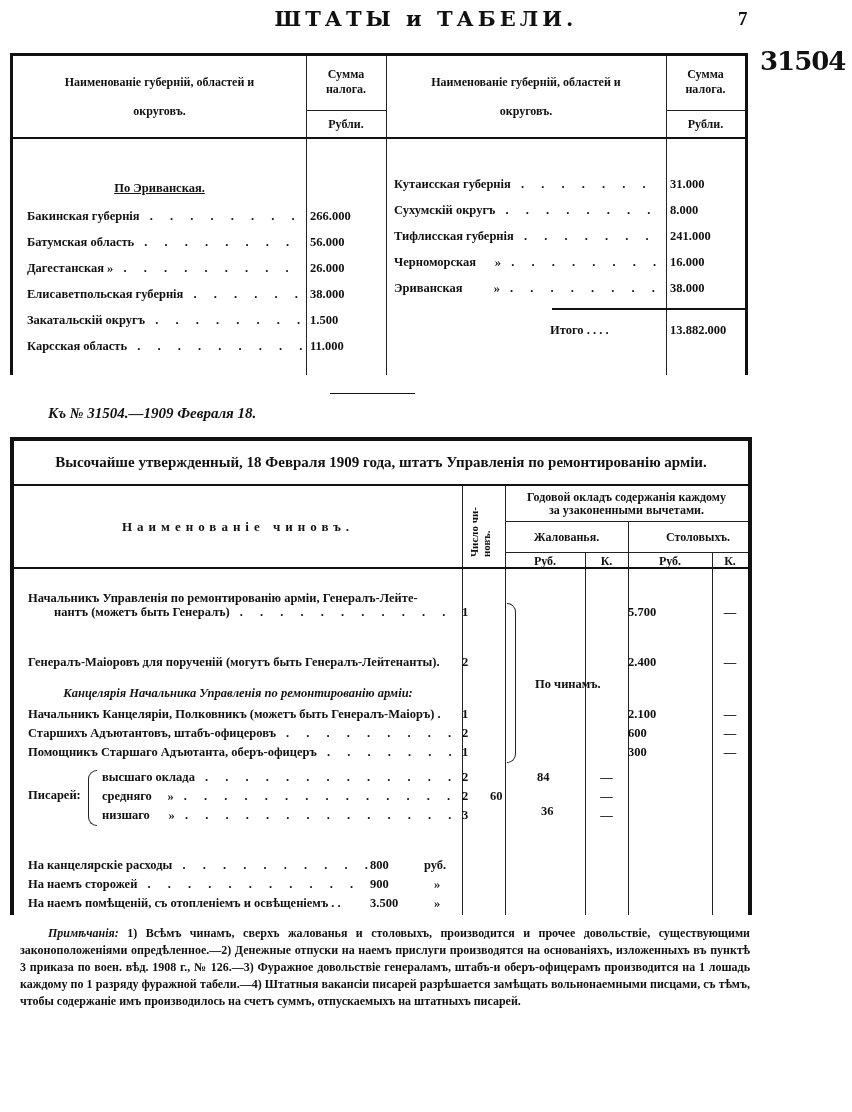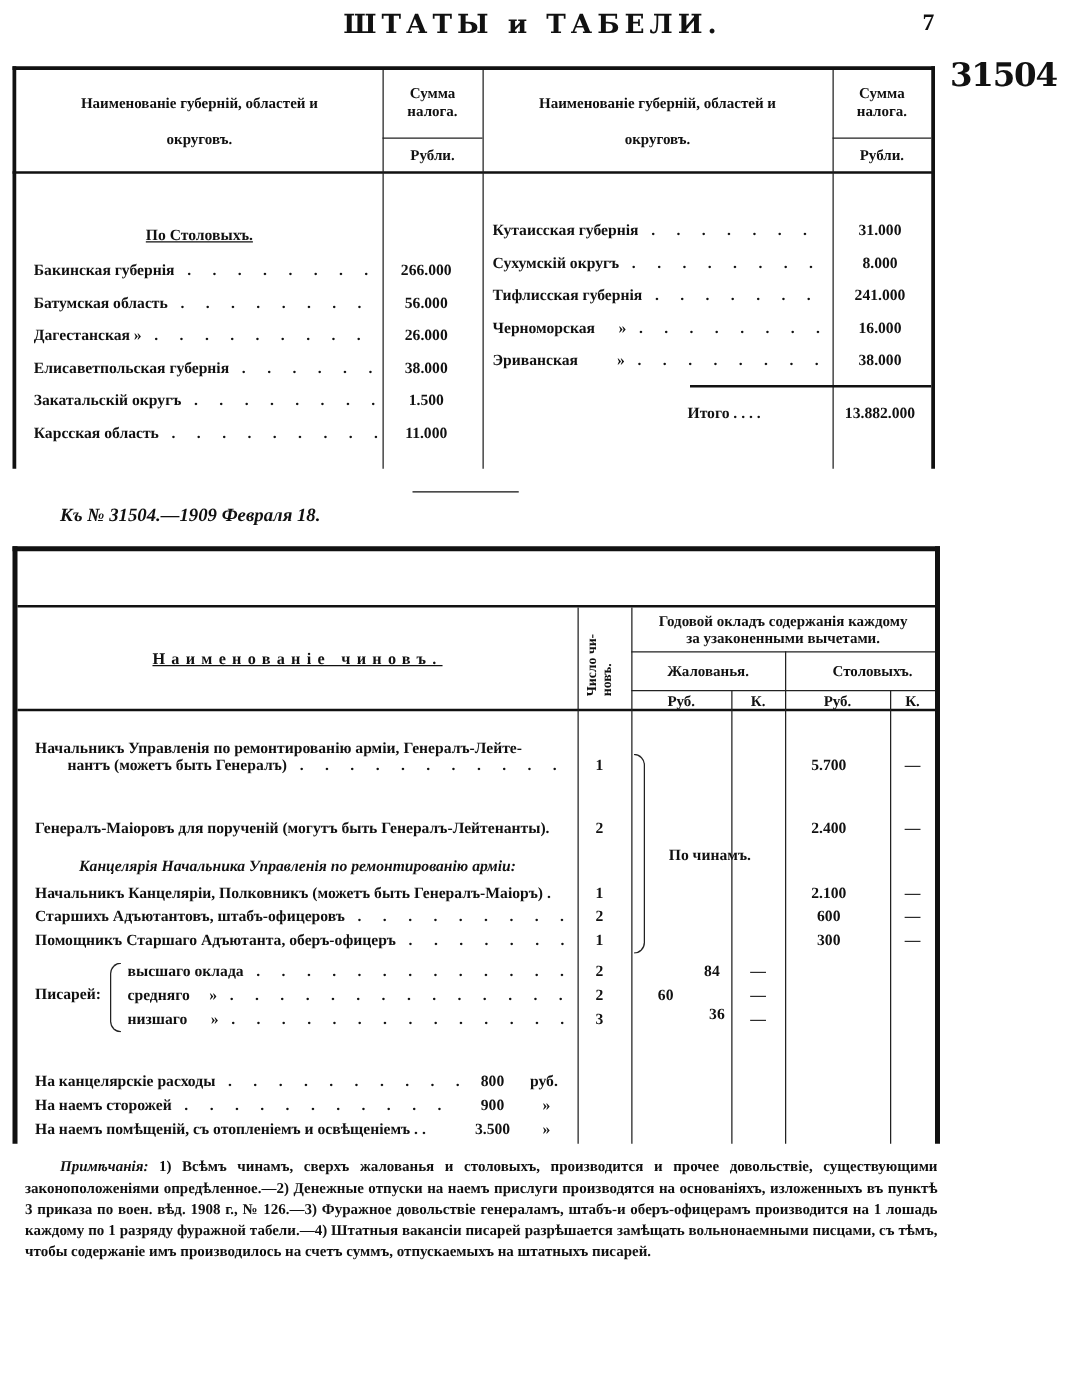--- a/index.html
+++ b/index.html
@@ -12,21 +12,21 @@
   .i{font-style:italic;}
   .sm{font-size:12px;}
   .t13{font-size:12.5px;}
   .dots{letter-spacing:7px;}
   .line{background:#111;}
   .vline{position:absolute;width:1px;background:#222;}
   .hline{position:absolute;height:1px;background:#222;}
   .rt{text-align:left;}
   .ct{text-align:center;}
   .row{position:absolute;font-size:12.5px;font-weight:bold;white-space:nowrap;}
-  .num{position:absolute;font-size:12.5px;font-weight:bold;text-align:center;}
+  .num{position:absolute;font-size:12.5px;font-weight:bold;text-align:left;}
   .brace{position:absolute;border:1.5px solid #222;border-left:none;border-radius:0 10px 10px 0;}
 </style>
 </head>
 <body>
 
 <div class="abs hdr-title">ШТАТЫ и ТАБЕЛИ.</div>
 <div class="abs pagenum">7</div>
 <div class="abs docnum">31504</div>
 
 <div class="abs" style="left:10px;top:53px;width:738px;height:322px;">
@@ -56,21 +56,21 @@
   <div class="abs b sm ct" style="left:376px;top:22px;width:280px;">
     <div>Наименованіе губерній, областей и</div>
     <div style="margin-top:14px;">округовъ.</div>
   </div>
   <div class="abs b sm ct" style="left:656px;top:14px;width:79px;line-height:15px;">
     <div>Сумма</div>
     <div>налога.</div>
   </div>
   <div class="abs b sm ct" style="left:656px;top:64px;width:79px;">Рубли.</div>
 
-  <div class="abs b t13 ct" style="left:3px;top:128px;width:293px;text-decoration:underline;">По Столовыхъ.</div>
+  <div class="abs b t13 ct" style="left:3px;top:128px;width:293px;text-decoration:underline;">По Эриванская.</div>
 
   <div class="row" style="left:17px;top:156px;width:275px;overflow:hidden;"><span>Бакинская губернія</span><span class="dots"> . . . . . . . . . . . . . . . . . . . . . .</span></div>
   <div class="num" style="left:300px;top:156px;width:62px;">266.000</div>
 
   <div class="row" style="left:17px;top:182px;width:275px;overflow:hidden;"><span>Батумская область</span><span class="dots"> . . . . . . . . . . . . . . . . . . . . . .</span></div>
   <div class="num" style="left:300px;top:182px;width:62px;">56.000</div>
 
   <div class="row" style="left:17px;top:208px;width:275px;overflow:hidden;"><span>Дагестанская     »</span><span class="dots"> . . . . . . . . . . . . . . . . . . . . . .</span></div>
   <div class="num" style="left:300px;top:208px;width:62px;">26.000</div>
 
@@ -108,30 +108,31 @@
 <div class="abs b i" style="left:48px;top:405px;font-size:15px;">Къ № 31504.—1909 Февраля 18.</div>
 
 <div class="abs" style="left:10px;top:437px;width:742px;height:478px;">
 
   <div class="abs line" style="left:0;top:0;width:742px;height:4px;"></div>
   <div class="abs line" style="left:0;top:0;width:4px;height:478px;"></div>
   <div class="abs line" style="left:738px;top:0;width:4px;height:478px;"></div>
   <div class="abs line" style="left:4px;top:47px;width:734px;height:2px;"></div>
   <div class="abs line" style="left:4px;top:130px;width:734px;height:2px;"></div>
 
+  <div class="abs b ct" style="left:4px;top:17px;width:734px;font-size:15px;">Высочайше утвержденный, 18 Февраля 1909 года, штатъ Управленія по ремонтированію арміи.</div>
 
   <div class="vline" style="left:452px;top:49px;height:429px;"></div>
   <div class="vline" style="left:495px;top:49px;height:429px;"></div>
   <div class="vline" style="left:575px;top:115px;height:363px;"></div>
   <div class="vline" style="left:618px;top:84px;height:394px;"></div>
   <div class="vline" style="left:702px;top:115px;height:363px;"></div>
   <div class="hline" style="left:495px;top:84px;width:243px;"></div>
   <div class="hline" style="left:495px;top:115px;width:243px;"></div>
 
-  <div class="abs b ct" style="left:4px;top:82px;width:448px;font-size:13px;letter-spacing:5px;text-decoration:underline;">Наименованіе чиновъ.</div>
+  <div class="abs b ct" style="left:4px;top:82px;width:448px;font-size:13px;letter-spacing:5px;">Наименованіе чиновъ.</div>
   <div class="abs b" style="left:458px;top:120px;width:70px;transform:rotate(-90deg);transform-origin:0 0;font-size:11px;line-height:12px;">
     <div>Число чи-</div>
     <div>новъ.</div>
   </div>
   <div class="abs b ct sm" style="left:495px;top:54px;width:243px;line-height:13px;">
     <div>Годовой окладъ содержанія каждому</div>
     <div>за узаконенными вычетами.</div>
   </div>
   <div class="abs b ct sm" style="left:495px;top:93px;width:123px;">Жалованья.</div>
   <div class="abs b ct sm" style="left:618px;top:93px;width:140px;">Столовыхъ.</div>
@@ -176,21 +177,21 @@
   <div class="abs b t13" style="left:18px;top:351px;">Писарей:</div>
   <div class="abs" style="left:78px;top:333px;width:8px;height:54px;border:1.5px solid #222;border-right:none;border-radius:10px 0 0 10px;"></div>
 
   <div class="row" style="left:92px;top:333px;width:356px;overflow:hidden;white-space:pre;"><span>высшаго оклада</span><span class="dots"> . . . . . . . . . . . . . . . . . . . .</span></div>
   <div class="num" style="left:452px;top:333px;width:35px;">2</div>
   <div class="num" style="left:495px;top:333px;width:65px;padding-left:32px;">84</div>
   <div class="num" style="left:575px;top:333px;width:43px;text-align:center;">—</div>
 
   <div class="row" style="left:92px;top:352px;width:356px;overflow:hidden;white-space:pre;"><span>средняго     »</span><span class="dots"> . . . . . . . . . . . . . . . . . .</span></div>
   <div class="num" style="left:452px;top:352px;width:35px;">2</div>
-  <div class="num" style="left:490px;top:352px;width:65px;">60</div>
+  <div class="num" style="left:480px;top:352px;width:65px;">60</div>
   <div class="num" style="left:575px;top:352px;width:43px;text-align:center;">—</div>
 
   <div class="row" style="left:92px;top:371px;width:356px;overflow:hidden;white-space:pre;"><span>низшаго      »</span><span class="dots"> . . . . . . . . . . . . . . . . . .</span></div>
   <div class="num" style="left:452px;top:371px;width:35px;">3</div>
   <div class="num" style="left:495px;top:367px;width:65px;padding-left:36px;">36</div>
   <div class="num" style="left:575px;top:371px;width:43px;text-align:center;">—</div>
 
 
   <div class="row" style="left:18px;top:421px;width:345px;overflow:hidden;"><span>На канцелярскіе расходы</span><span class="dots"> . . . . . . . . . . . . . . . . . .</span></div>
   <div class="num" style="left:360px;top:421px;width:48px;">800</div>

